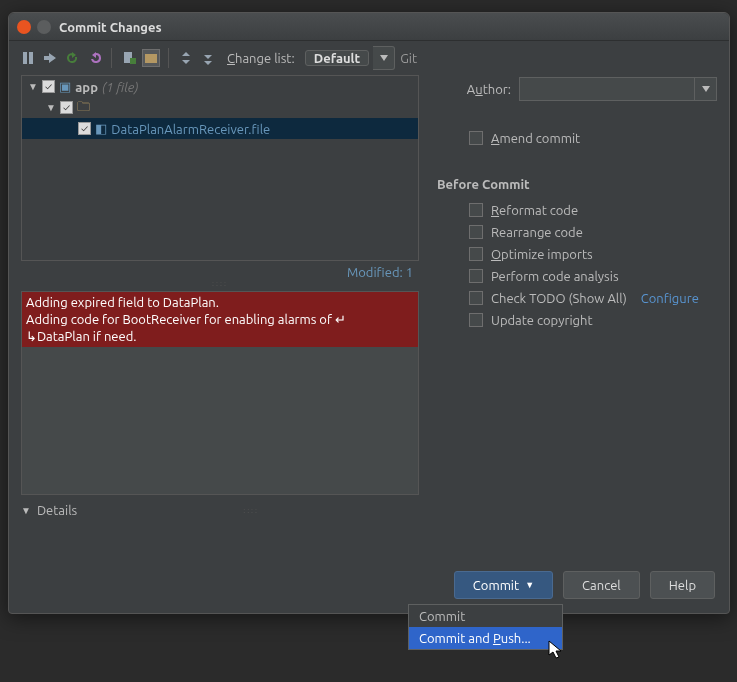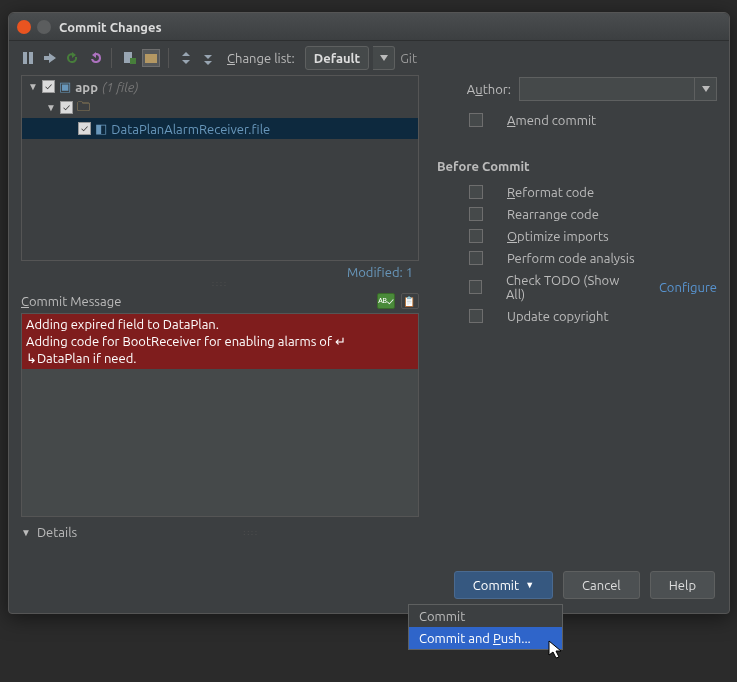--- a/index.html
+++ b/index.html
@@ -12,21 +12,21 @@
 .win-btn { width: 14px; height: 14px; border-radius: 50%; }
 .win-close { background: #e95420; }
 .win-min { background: #5b5d5e; }
 .title-text { color: #dcdcdc; font-weight: bold; }
 
 .toolbar { height: 34px; display: flex; align-items: center; padding: 0 10px; gap: 4px; }
 .tb-icon { width: 18px; height: 18px; display: inline-flex; align-items: center; justify-content: center; opacity: 0.85; cursor: pointer; }
 .tb-icon svg { width: 16px; height: 16px; }
 .tb-sep { width: 1px; height: 20px; background: #555; margin: 0 4px; }
 .change-list-label { color: #bbb; margin: 0 6px; }
-.change-list-select { background: #45494a; border: 1px solid #5e6060; color: #ddd; padding: 6px 8px; border-radius: 3px; height: 24px; display: inline-flex; align-items: center; font-weight: bold; }
+.change-list-select { background: #45494a; border: 1px solid #5e6060; color: #ddd; padding: 6px 8px; border-radius: 3px; height: 16px; display: inline-flex; align-items: center; font-weight: bold; }
 .dd-btn { width: 22px; height: 24px; background: #45494a; border: 1px solid #5e6060; border-left: none; border-radius: 0 3px 3px 0; display: inline-flex; align-items: center; justify-content: center; }
 .vcs-label { color: #999; margin-left: 1px; }
 
 .main { flex: 1; display: flex; padding: 0 12px 12px 12px; gap: 14px; }
 
 .left-col { width: 398px; display: flex; flex-direction: column; }
 .tree-box { height: 186px; border: 1px solid #555; background: #3c3f41; overflow: auto; }
 .tree-row { display: flex; align-items: center; height: 21px; padding-left: 6px; gap: 4px; white-space: nowrap; }
 .tree-row.sel { background: #0d293e; }
 .tree-indent-1 { padding-left: 6px; }
@@ -50,27 +50,27 @@
 
 .msg-box { margin-top: 4px; height: 204px; border: 1px solid #555; background: #45494a; }
 .msg-sel { background: #7f1d1d; color: #fff; padding: 2px 4px; line-height: 17px; }
 .pil { display: inline-block; }
 
 .details-row { display: flex; align-items: center; margin-top: 8px; gap: 6px; }
 .details-arrow { font-size: 10px; }
 .grip-h { flex: 1; text-align: center; color: #555; font-size: 8px; letter-spacing: 2px; }
 
 .right-col { flex: 1; display: flex; flex-direction: column; padding-top: 2px; }
-.author-row { display: flex; align-items: center; gap: 8px; margin-bottom: 8px; }
+.author-row { display: flex; align-items: center; gap: 8px; margin-bottom: 26px; }
 .author-label { width: 78px; text-align: right; }
 .author-combo { flex: 1; height: 24px; background: #45494a; border: 1px solid #5e6060; display: flex; }
 .author-input { flex: 1; background: transparent; border: none; }
 .author-dd { width: 22px; border-left: 1px solid #5e6060; display: flex; align-items: center; justify-content: center; }
 
-.option-row { display: flex; align-items: center; gap: 24px; margin: 4px 0 4px 36px; }
+.option-row { display: flex; align-items: center; gap: 8px; margin: 4px 0 4px 36px; }
 .chk { width: 14px; height: 14px; background: #45494a; border: 1px solid #6e6e6e; }
 .opt-label { color: #bbb; }
 .opt-mn { text-decoration: underline; }
 
 .section-head { font-weight: bold; margin: 28px 0 8px 4px; color: #bbb; }
 
 .configure-link { color: #5894d0; margin-left: 6px; }
 
 .button-row { display: flex; justify-content: flex-end; gap: 10px; padding: 8px 14px 14px 0; }
 .btn { height: 28px; padding: 0 18px; background: #4c5052; border: 1px solid #5e6060; border-radius: 3px; color: #ddd; display: inline-flex; align-items: center; justify-content: center; cursor: pointer; }
@@ -168,27 +168,20 @@
         </div>
         <div class="tree-row tree-indent-3 sel">
           <span class="tree-check">✓</span>
           <span style="color:#6897bb">◧</span>
           <span class="tree-file">DataPlanAlarmReceiver.file</span>
         </div>
       </div>
       <div class="mod-row">Modified: 1</div>
       <div class="grip">::::</div>
 
-      <div class="msg-header">
-        <span class="msg-label"><span class="under">C</span>ommit Message</span>
-        <div class="msg-icons">
-          <span class="mini-icon abc">ᴬᴮ✓</span>
-          <span class="mini-icon hist">📋</span>
-        </div>
-      </div>
       <div class="msg-box">
         <div class="msg-sel">
           <span class="pil">Adding expired field to DataPlan.</span><br>
           <span class="pil">Adding code for BootReceiver for enabling alarms of ↵</span><br>
           <span class="pil">↳DataPlan if need.</span>
         </div>
       </div>
 
       <div class="details-row">
         <span class="details-arrow">▼</span>

